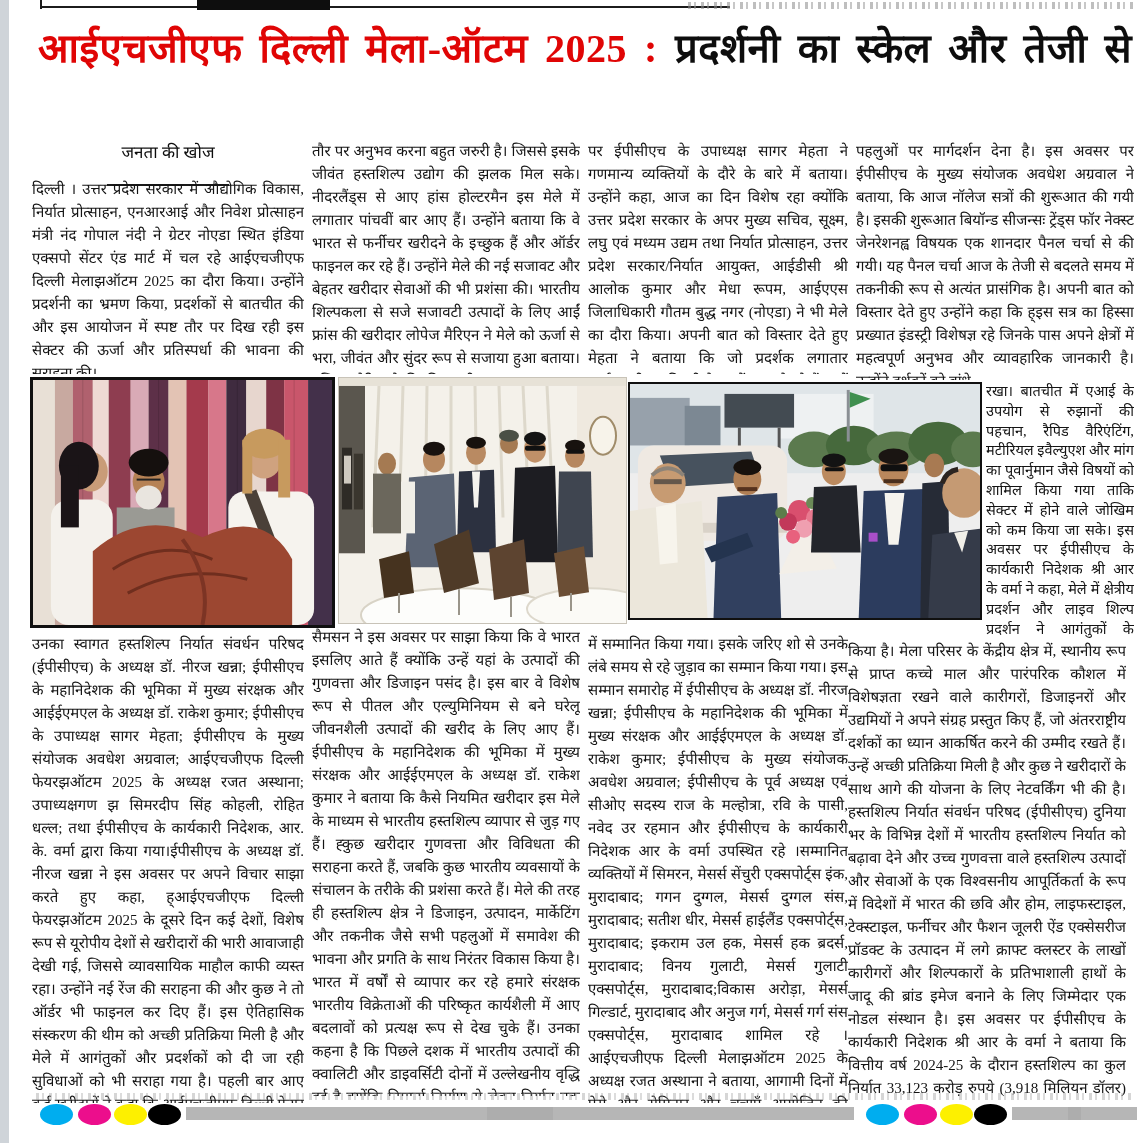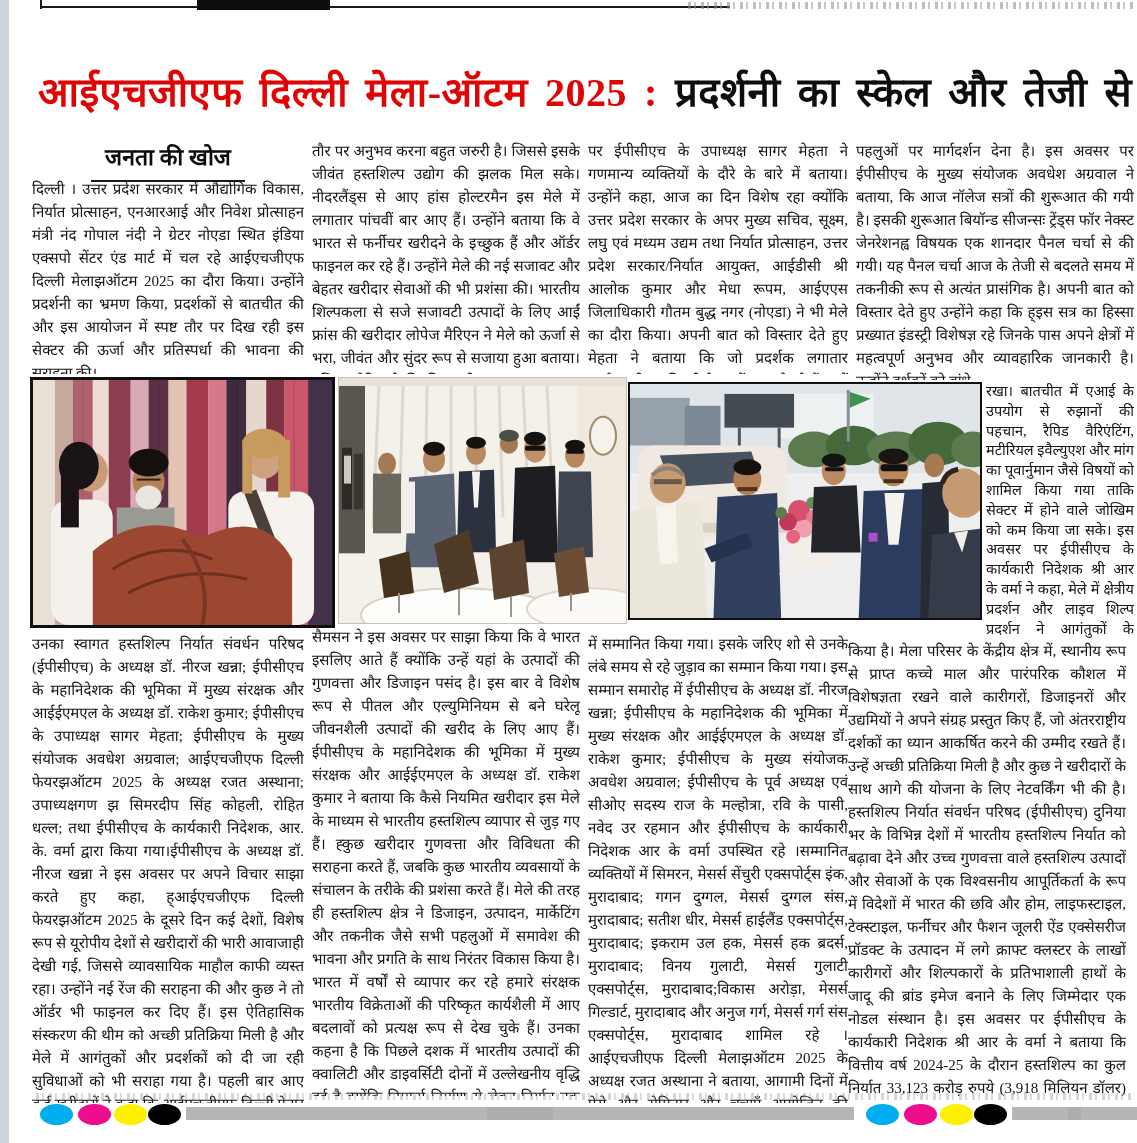--- a/index.html
+++ b/index.html
@@ -10,26 +10,26 @@
   #left-edge{left:0;top:0;width:9px;height:1143px;background:#cfd4d9;}
   
   #top-rule{left:40px;top:6px;width:690px;height:2px;background:#1c1c1c;}
   #top-tick{left:40px;top:0;width:2px;height:9px;background:#1c1c1c;}
   #top-bar{left:197px;top:0;width:133px;height:10px;background:#0e0e0e;}
   .microtext{height:7px;background:repeating-linear-gradient(90deg,#8a8a8a 0 3px,transparent 3px 6px,#9a9a9a 6px 8px,transparent 8px 13px);opacity:.55;}
   #top-microtext{left:688px;top:2px;width:445px;}
   #bottom-microtext{left:36px;top:1093px;width:1098px;opacity:.35;}
   
   #headline{left:38px;top:24px;width:1094px;font-weight:700;font-size:40px;line-height:50px;}
-  .hl-line{text-align:justify;text-align-last:justify;white-space:nowrap;letter-spacing:.5px;margin-top:44px;}
+  .hl-line{text-align:justify;text-align-last:justify;white-space:nowrap;letter-spacing:.5px;}
   .hl-red{color:#e00505;}
   .hl-black{color:#0d0d0d;}
   
   #byline-wrap{left:32px;top:140px;width:272px;text-align:center;}
-  #byline{display:inline-block;font-weight:700;font-size:23px;color:#0d0d0d;padding-bottom:8px;border-bottom:2.5px solid #1a1a1a;padding-left:14px;padding-right:14px;}
+  #byline{display:inline-block;font-weight:400;font-size:17px;color:#0d0d0d;padding-bottom:21px;border-bottom:2.5px solid #1a1a1a;padding-left:14px;padding-right:14px;}
   
   .col{font-size:15px;line-height:23px;text-align:justify;overflow:hidden;color:#131313;}
   .lead{font-weight:400;}
   #col1-top{left:32px;top:178px;width:272px;height:196px;}
   #col2-top{left:312px;top:140px;width:268px;height:234px;}
   #col3-top{left:588px;top:140px;width:260px;height:234px;}
   #col4-top{left:856px;top:140px;width:278px;height:240px;}
   #col4-wrap{left:986px;top:382px;width:148px;height:256px;font-size:14.5px;line-height:19.8px;}
   #col1-bottom{left:32px;top:633px;width:272px;height:470px;}
   #col2-bottom{left:312px;top:626px;width:268px;height:470px;}

